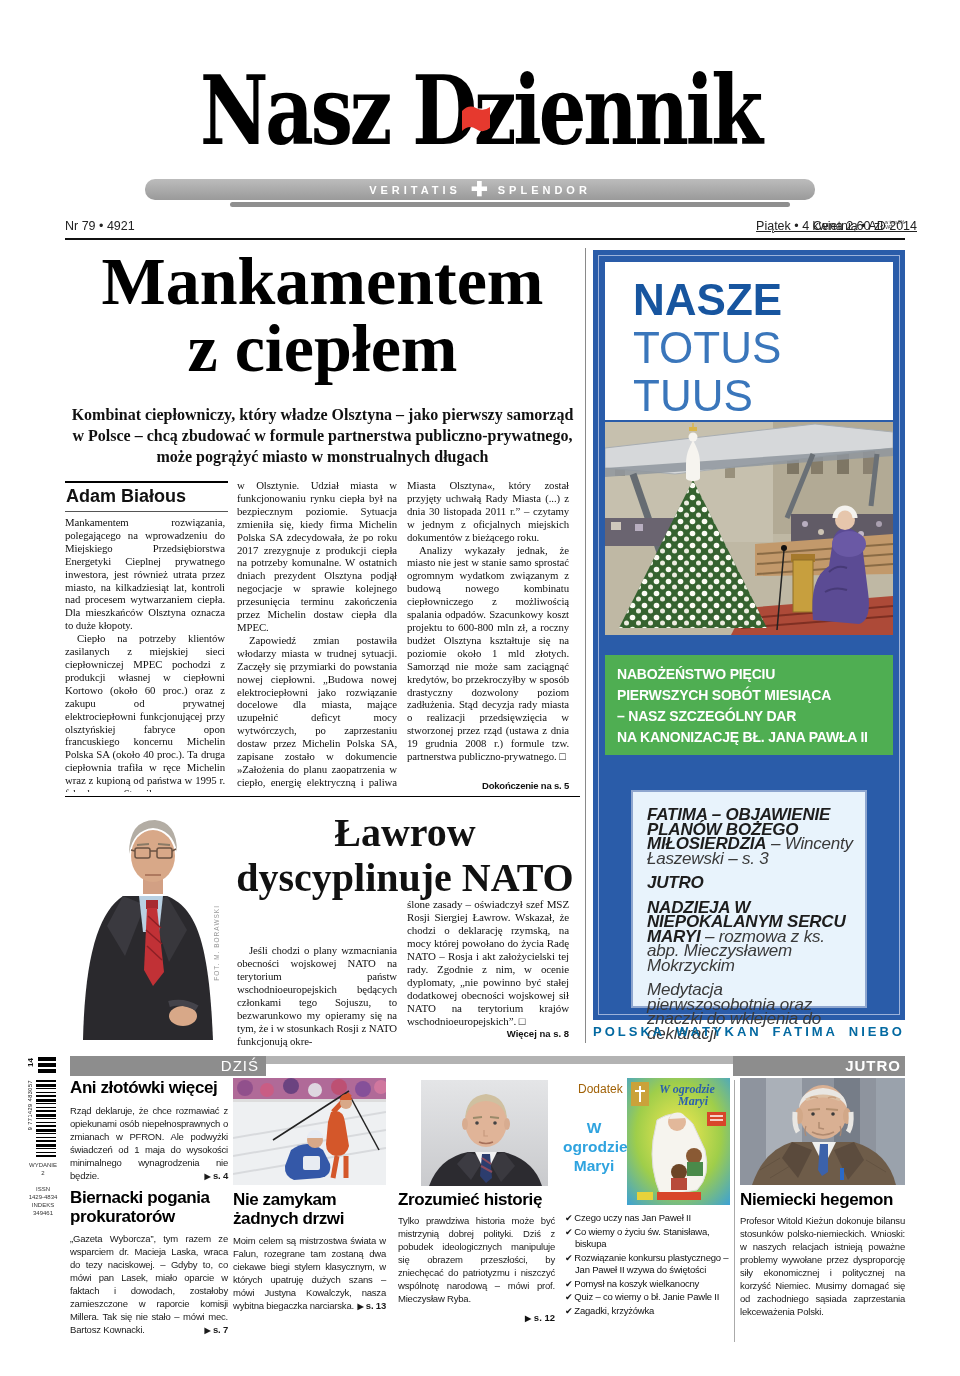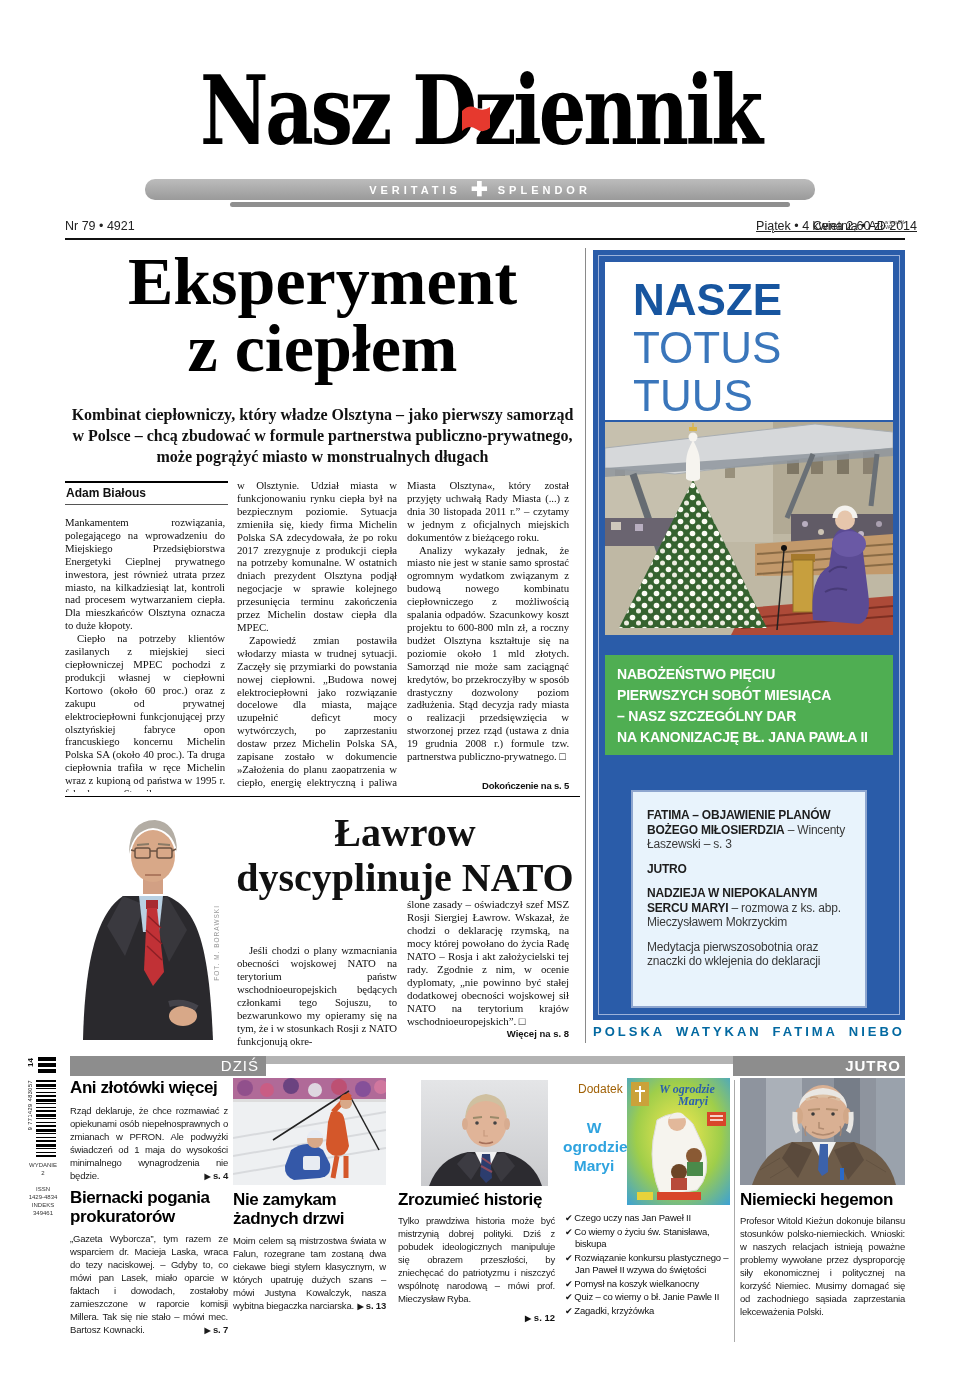--- a/index.html
+++ b/index.html
@@ -25,21 +25,21 @@
   .dl-vat{right:0;top:1px;width:20px;font-size:4.5px;line-height:5px;color:#333;}
   .toprule{left:65px;top:238px;width:840px;height:2px;background:#111;}
 
   
   .h1{left:65px;top:248px;width:515px;text-align:center;
       font-family:"Liberation Serif",serif;font-weight:bold;font-size:68px;line-height:67px;color:#000;}
   .standfirst{left:65px;top:404px;width:515px;text-align:center;
       font-family:"Liberation Serif",serif;font-weight:bold;font-size:16px;line-height:21px;}
   .byline-box{left:65px;top:481px;width:163px;}
   .byline-box .r1{height:2px;background:#000;}
-  .byline-box .nm{font-size:12px;font-weight:bold;padding:3px 0 4px 1px;}
+  .byline-box .nm{font-size:18px;font-weight:bold;padding:3px 0 4px 1px;}
   .byline-box .r2{height:1px;background:#555;}
   .col{font-family:"Liberation Serif",serif;font-size:10.8px;line-height:12.9px;
        text-align:justify;overflow:hidden;letter-spacing:-.1px;}
   .col p{margin:0;}
   .col p.ind{text-indent:12px;}
   .c1{left:65px;top:516px;width:160px;height:276px;}
   .c2{left:237px;top:479px;width:160px;height:313px;}
   .c3{left:407px;top:479px;width:162px;height:300px;}
   .contnote{left:407px;top:780px;width:162px;text-align:right;font-size:9.5px;font-weight:bold;
     letter-spacing:-.2px;}
@@ -64,21 +64,21 @@
   .np{position:absolute;left:12px;top:12px;width:288px;height:158px;background:#fff;}
   .np .t1{position:absolute;left:28px;top:14px;font-size:44px;font-weight:bold;color:#17559f;line-height:48px;}
   .np .t2{position:absolute;left:28px;top:62px;font-size:44px;color:#3a76bb;line-height:48px;}
   .np .t3{position:absolute;left:28px;top:110px;font-size:44px;color:#3a76bb;line-height:48px;}
   .promo-photo{position:absolute;left:12px;top:172px;width:288px;height:213px;}
   .greenband{position:absolute;left:12px;top:405px;width:288px;height:100px;background:#4fae52;
     color:#fff;font-weight:bold;font-size:14px;line-height:21px;padding:9px 0 16px 12px;
     letter-spacing:-.2px;white-space:nowrap;box-sizing:border-box;}
   .infobox{position:absolute;left:38px;top:540px;width:236px;height:218px;background:#e8f3fc;
     border:2px solid #8ea6cf;box-sizing:border-box;padding:16px 12px 0 14px;
-    font-size:12px;line-height:14.5px;color:#3a3a3a;letter-spacing:-.2px;}
+    font-size:17px;line-height:14.5px;color:#3a3a3a;letter-spacing:-.2px;font-style:italic;}
   .infobox p{margin:0 0 10px 0;}
   .infobox b{color:#1d1d1d;}
   .promo-footer{left:593px;top:1024px;width:312px;display:flex;justify-content:space-between;
     color:#0369a1;font-size:13px;font-weight:600;letter-spacing:3px;}
 
   
   .dzis{left:70px;top:1056px;width:196px;height:20px;background:#8d8d8d;color:#fff;
     font-weight:normal;font-size:15px;line-height:20px;text-align:right;padding-right:7px;
     letter-spacing:1px;box-sizing:border-box;}
   .midstrip{left:266px;top:1056px;width:467px;height:8px;background:#b3b3b3;}
@@ -144,21 +144,21 @@
 
   <div class="abs dateline">
     <span class="abs dl-issue">Nr 79 • 4921</span>
     <span class="abs dl-date">Piątek  •  4 kwietnia  •  AD 2014</span>
     <span class="abs dl-price">Cena 2,60 zł</span>
     <span class="abs dl-vat">w tym 8% VAT</span>
   </div>
   <div class="abs toprule"></div>
 
   <div class="abs h1">
-    <div>Eksperyment</div>
+    <div>Mankamentem</div>
     <div>z ciepłem</div>
   </div>
   <div class="abs standfirst">Kombinat ciepłowniczy, który władze Olsztyna – jako pierwszy samorząd w Polsce – chcą zbudować w formule partnerstwa publiczno-prywatnego, może pogrążyć miasto w monstrualnych długach</div>
   <div class="abs byline-box">
     <div class="r1"></div>
     <div class="nm">Adam Białous</div>
     <div class="r2"></div>
   </div>
   <div class="abs col c1">
     <p>Mankamentem rozwiązania, polegającego na wprowadzeniu do Miejskiego Przedsiębiorstwa Energetyki Cieplnej prywatnego inwestora, jest również utrata przez miasto, na kilkadziesiąt lat, kontroli nad procesem wytwarzaniem ciepła. Dla mieszkańców Olsztyna oznacza to duże kłopoty.</p>

